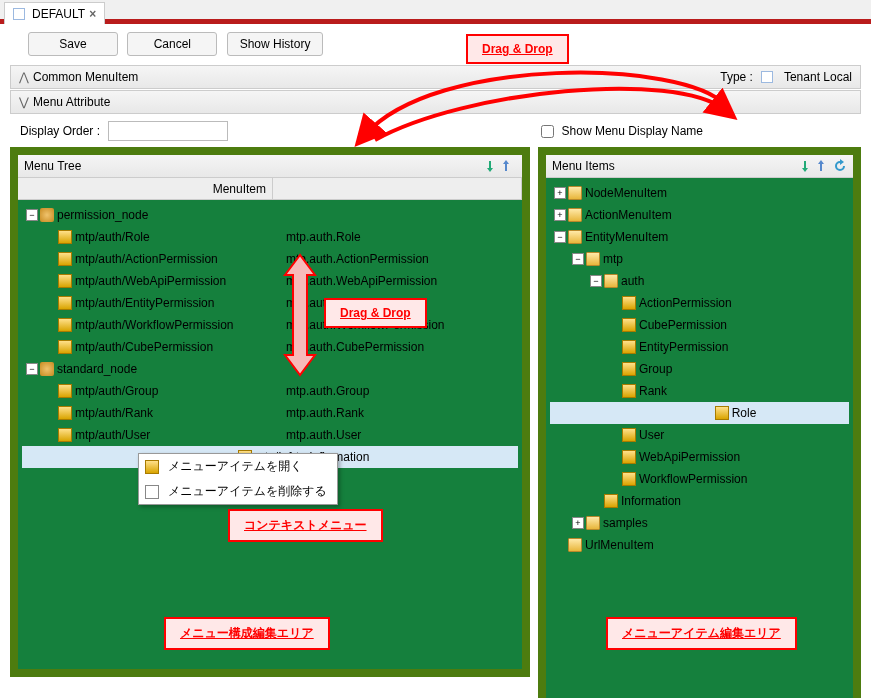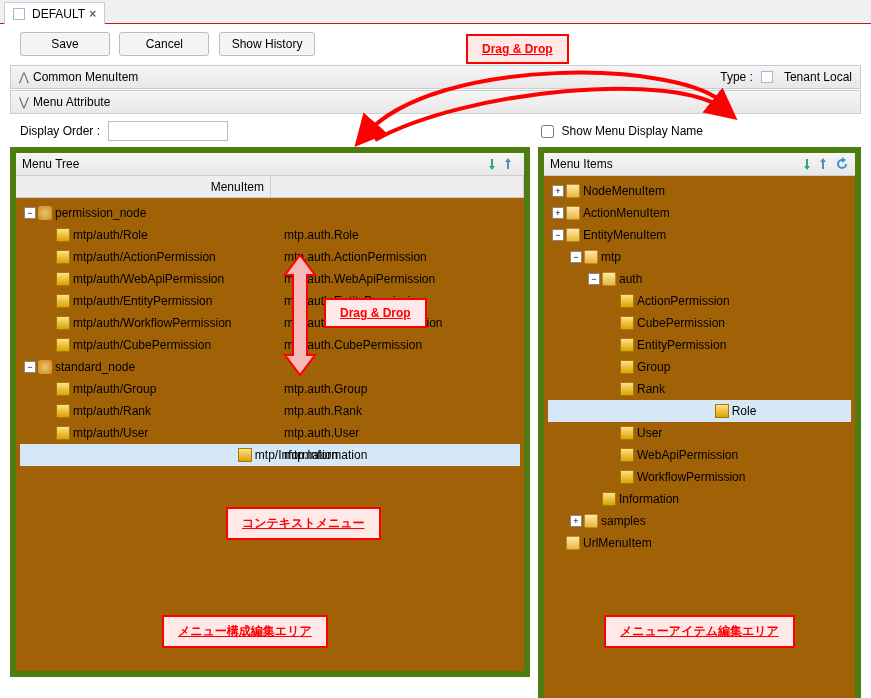--- a/index.html
+++ b/index.html
@@ -1,33 +1,33 @@
 <!DOCTYPE html>
 <html><head>
 <meta charset="utf-8">
 <style>
 * { box-sizing: border-box; margin: 0; padding: 0; font-family: Arial, sans-serif; font-size: 12px; }
 body { background: #fff; width: 871px; height: 698px; position: relative; overflow: hidden; }
 
-.tab-bar { height: 24px; border-bottom: 1px solid #b91c1c; padding: 2px 4px 0; background: #f0f0f0; }
+.tab-bar { height: 24px; border-bottom: 5px solid #b91c1c; padding: 2px 4px 0; background: #f0f0f0; }
 .tab { display: inline-flex; align-items: center; background: #fff; border: 1px solid #ccc; border-bottom: none; padding: 2px 8px; height: 22px; gap: 4px; }
 .tab-close { cursor: pointer; color: #666; font-weight: bold; }
 
-.toolbar { padding: 8px 20px; }
+.toolbar { padding: 8px 28px; }
 .btn { display: inline-block; min-width: 90px; padding: 4px 12px; text-align: center; background: #f5f5f5; border: 1px solid #bbb; border-radius: 3px; margin-right: 6px; cursor: pointer; font-size: 12px; }
 
 .collapse-header { background: linear-gradient(#f5f5f5,#e8e8e8); border: 1px solid #ccc; padding: 4px 8px; display: flex; align-items: center; gap: 4px; margin: 1px 10px; }
 .collapse-header .spacer { flex: 1; }
 .chevron { width: 10px; display: inline-block; color: #666; }
 
 .attr-row { padding: 6px 20px; display: flex; align-items: center; gap: 8px; }
 .text-input { border: 1px solid #bbb; height: 20px; width: 120px; padding: 0 4px; }
 
 .panels { display: flex; gap: 8px; padding: 0 10px 10px; }
-.panel { border: 6px solid #4d7c0f; flex: 1; position: relative; background: #a16207; }
+.panel { border: 8px solid #4d7c0f; flex: 1; position: relative; background: #15803d; }
 .panel-header { background: linear-gradient(#f5f5f5,#e8e8e8); border-bottom: 1px solid #ccc; padding: 4px 6px; display: flex; align-items: center; }
 .panel-header .spacer { flex: 1; }
 .icon-btn { width: 14px; height: 14px; display: inline-block; margin-left: 2px; cursor: pointer; }
 
 .grid-header { background: #eee; border-bottom: 1px solid #ccc; height: 22px; display: flex; }
 .grid-header .col { padding: 4px 6px; border-right: 1px solid #ccc; }
 .col1 { width: 255px; text-align: right; }
 
 .tree { padding: 4px; }
 .tree-row { display: flex; align-items: center; height: 22px; white-space: nowrap; }
@@ -191,20 +191,30 @@
         </div>
         <div class="tree-row selected">
           <span class="indent" style="width: 22px;"></span>
           <span class="toggle-ph"></span>
           <span class="icon icon-box"></span>
           <span>mtp/Information</span>
           <span class="label2">mtp.Information</span>
         </div>
       </div>
 
+    <div class="ctx-menu">
+      <div class="ctx-item">
+        <span class="icon icon-box"></span>
+        <span>メニューアイテムを開く</span>
+      </div>
+      <div class="ctx-item">
+        <span class="icon icon-doc"></span>
+        <span>メニューアイテムを削除する</span>
+      </div>
+    </div>
 
     <div class="callout" style="left:210px;top:354px;">コンテキストメニュー</div>
     <div class="callout" style="left:146px;top:462px;">メニュー構成編集エリア</div>
   </div>
 
   <div class="panel" style="height:672px">
     <div class="panel-header">
       <span>Menu Items</span>
       <span class="spacer"></span>
       <span class="icon-btn"><svg viewBox="0 0 14 14">

